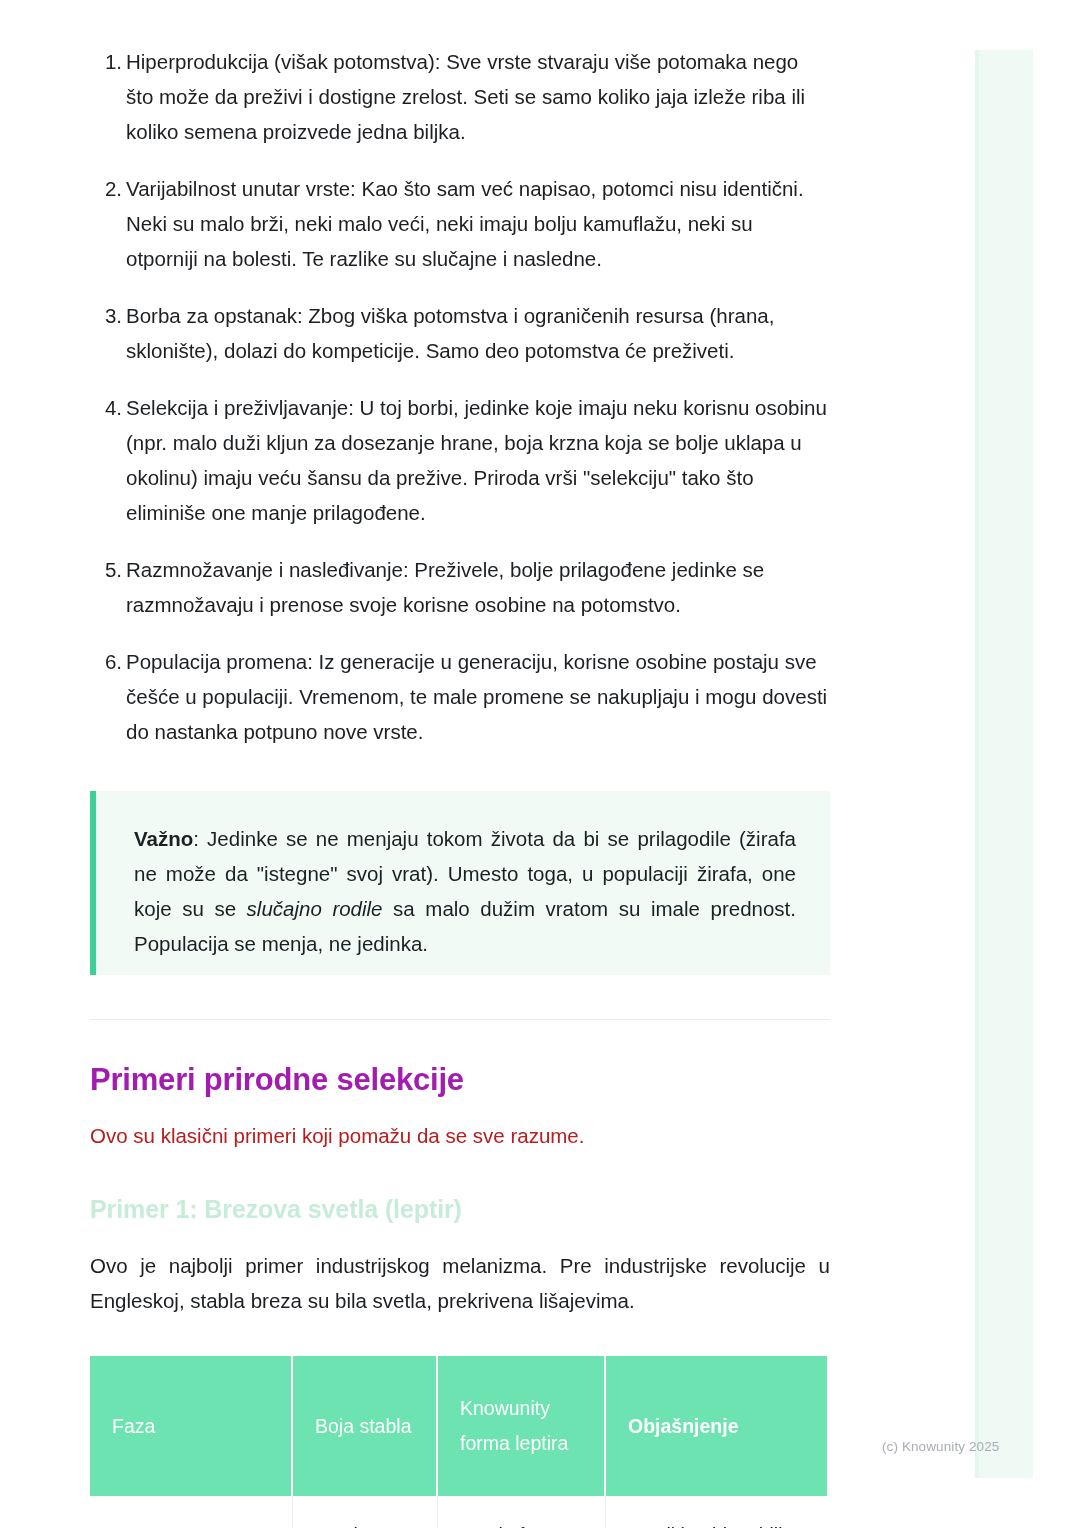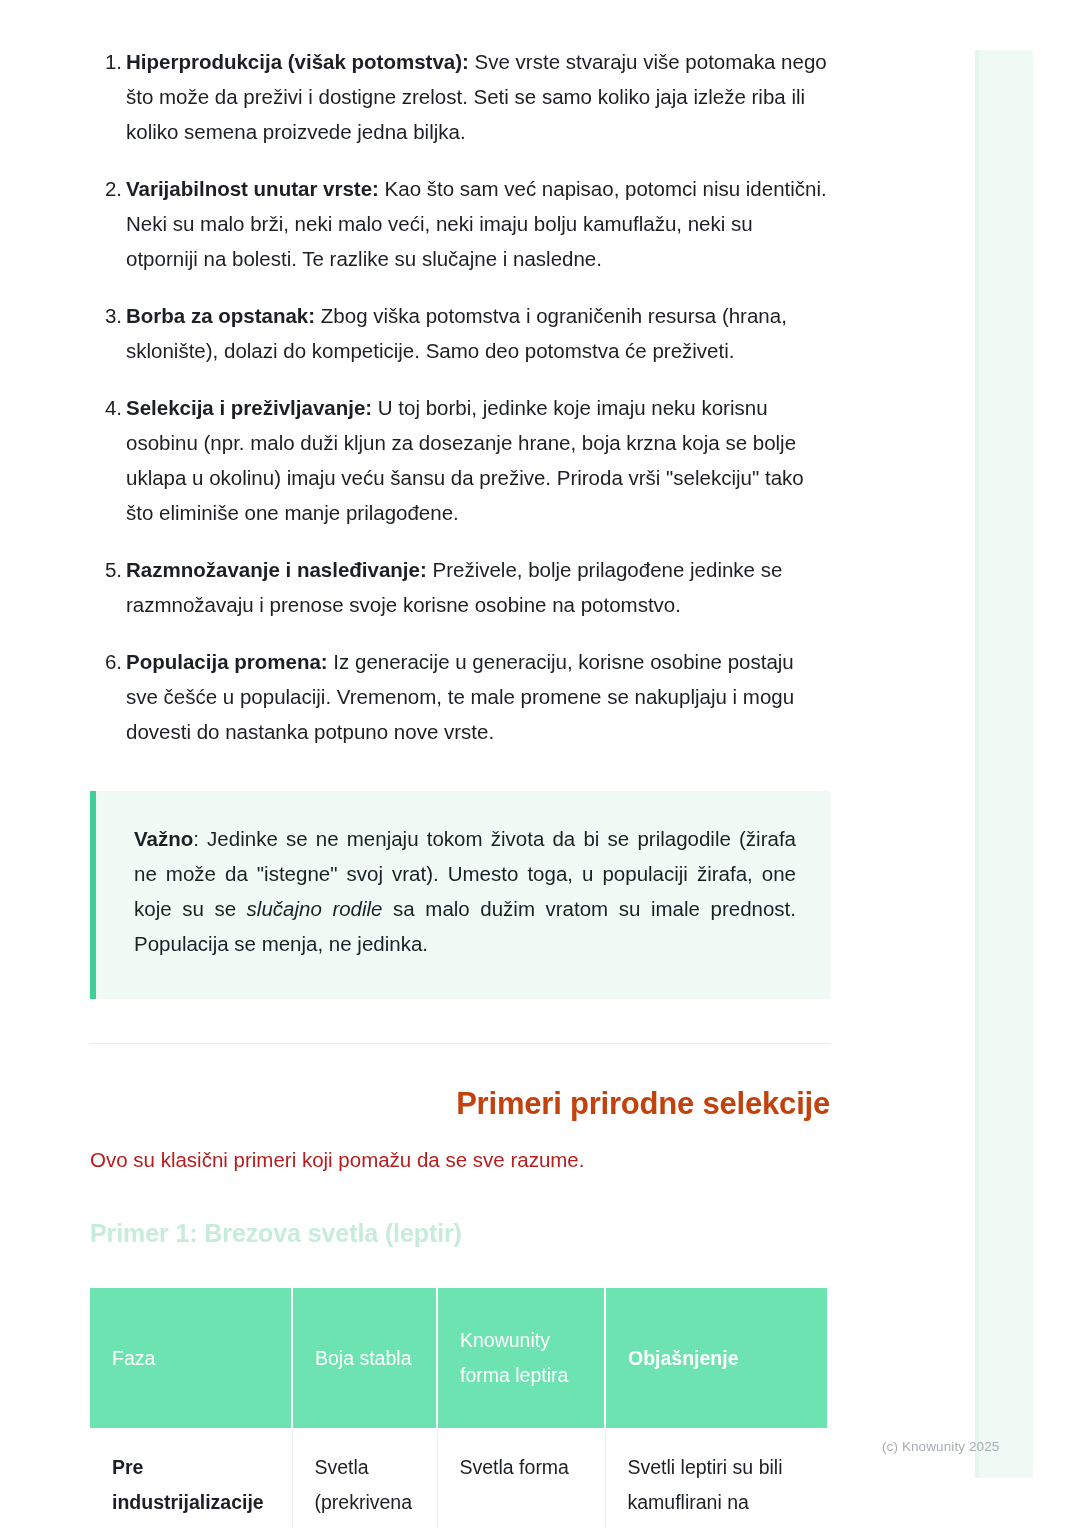--- a/index.html
+++ b/index.html
@@ -66,29 +66,29 @@
     position: absolute;
     left: 8px;
     top: 0;
     width: 24px;
     text-align: right;
     font-size: 20.5px;
     line-height: 35px;
     color: #1c1f23;
   }
   ol.steps > li .lead {
-    font-weight: bold;
+    font-weight: normal;
   }
 
   
   .callout {
     margin-top: 42px;
     background: #f1faf5;
     border-left: 6px solid #3fd09a;
-    padding: 30px 34px 38px 38px;
+    padding: 30px 34px 14px 38px;
     box-sizing: border-box;
     width: 740px;
   }
   .callout p {
     margin: 0;
     font-size: 20.5px;
     line-height: 35px;
     text-align: justify;
     color: #1c1f23;
   }
@@ -102,23 +102,22 @@
     background: #e9ebee;
     width: 740px;
   }
 
   
   h2.sec {
     margin: 40px 0 0 0;
     font-size: 31px;
     line-height: 40px;
     font-weight: bold;
-    color: #c2410c;
+    color: #a21caf;
     letter-spacing: -0.2px;
-    text-align: right;
   }
   p.body {
     margin: 20px 0 0 0;
     font-size: 20.5px;
     line-height: 32px;
     color: #b91c1c;
   }
   h3.sub {
     margin: 40px 0 0 0;
     font-size: 25px;
@@ -219,20 +218,21 @@
     </div>
 
     <div class="divider"></div>
 
     <h2 class="sec">Primeri prirodne selekcije</h2>
 
     <p class="body">Ovo su klasični primeri koji pomažu da se sve razume.</p>
 
     <h3 class="sub">Primer 1: Brezova svetla (leptir)</h3>
 
+    <p class="justify">Ovo je najbolji primer industrijskog melanizma. Pre industrijske revolucije u Engleskoj, stabla breza su bila svetla, prekrivena lišajevima.</p>
 
     <table class="tbl">
       <colgroup>
         <col class="col1">
           <col class="col2">
           <col class="col3">
           <col class="col4">
       </colgroup>
       <thead>
         <tr>

